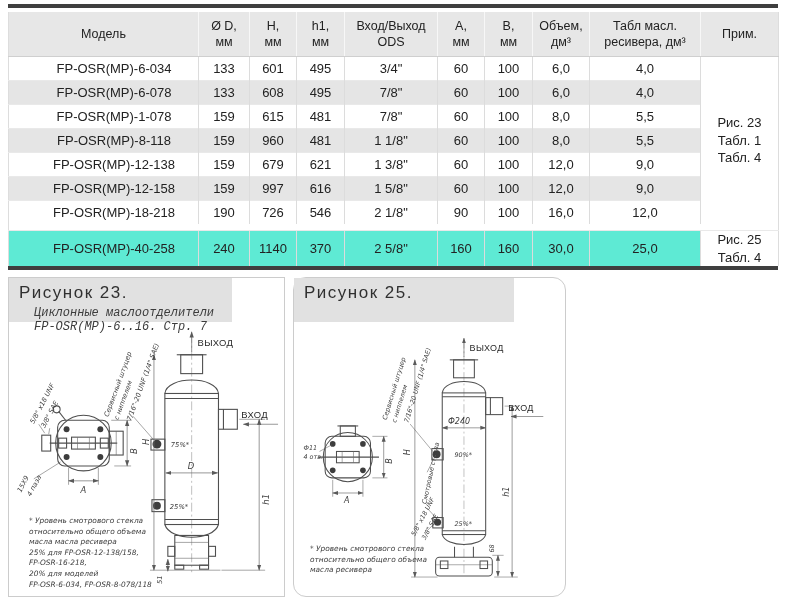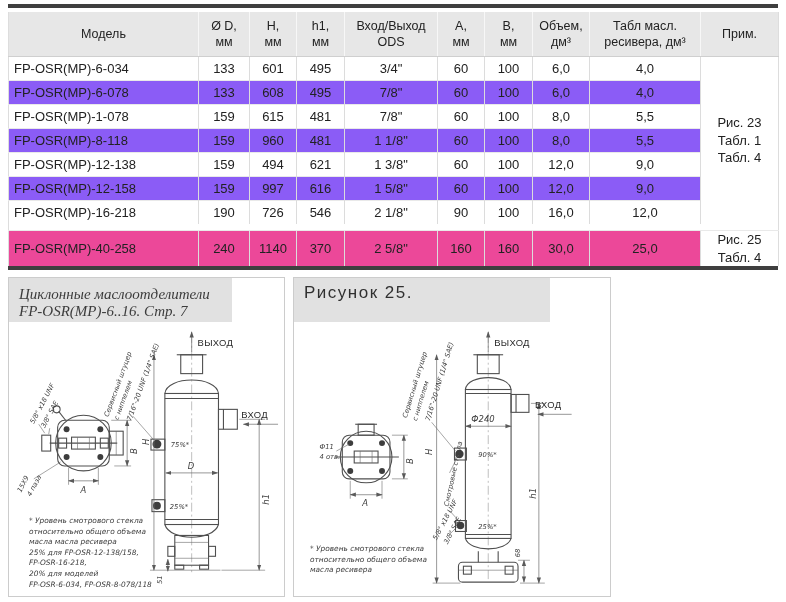--- a/index.html
+++ b/index.html
@@ -10,34 +10,34 @@
   .rule-bottom { margin-top:0; }
 
   table.spec { width:770px; border-collapse:collapse; table-layout:fixed;
                border-left:1px solid #ddd; border-right:1px solid #ddd;border-radius:24px; }
   table.spec th { background:#e7e7e7; font-size:12.5px; font-weight:normal; color:#222;
       text-align:center; vertical-align:middle; white-space:pre-line; line-height:1.3;
       height:40px; padding:2px 1px; border-left:1px solid #f7f7f7; border-bottom:1px solid #cfcfcf; }
   table.spec th:first-child { border-left:none; }
   table.spec td { font-size:13px; color:#222; text-align:center; height:23px; padding:0 2px;
       border-left:1px solid #dcdcdc; border-top:1px solid #e9e9e9; }
-  table.spec td.c-model { text-align:left; padding-left:5px; border-left:none; }
-  tr.alt td { background:#8b5cf6; }
+  table.spec td.c-model { text-align:center; padding-left:23px; border-left:none; }
+  tr.alt td { background:#e5e5e5; }
   td.c-note { background:#fff !important; text-align:left; padding-left:8px;
       white-space:pre-line; font-size:13px; line-height:1.35; vertical-align:middle; }
   tr.spacer td { height:6px; background:#fff; border:none; padding:0; }
-  tr.last td { background:#ec4899; height:27px; }
+  tr.last td { background:#5eead4; height:27px; }
 
   .figures { display:flex; gap:8px; margin-top:7px; }
   .figure { border:1px solid #ccc; background:#fff; height:320px; box-sizing:border-box; position:relative; }
   .fig-w23 { width:277px; }
-  .fig-w25 { width:318px; }
+  .fig-w25 { width:273px;border-radius:13px; }
   .caption-band { background:#e1e1e1; width:81%; height:44px; padding:5px 0 0 10px; box-sizing:border-box; }
   .fig-title { font-size:17px; color:#303030; letter-spacing:1.5px; }
-  .fig-subtitle { font-family:Liberation Serif, serif; font-style:italic; font-size:15px; color:#3c3c3c; margin-top:3px; }
+  .fig-subtitle { font-family:Liberation Mono, monospace; font-style:italic; font-size:12px; color:#3c3c3c; margin-top:3px;margin-left:15px; }
   .drawing { position:absolute; left:0; right:0; top:44px; bottom:0; }
   .drawing svg { width:100%; height:100%; display:block; }
   .fig-note { position:absolute; font:italic 7.4px "DejaVu Sans", sans-serif; color:#3d3d3d;
       white-space:pre-line; line-height:10.6px; }
 
   .s-main { stroke:#4f4f4f; stroke-width:1.1; fill:none; }
   .s-thin { stroke:#6a6a6a; stroke-width:0.6; fill:none; }
   .s-dimln { stroke:#6a6a6a; stroke-width:0.7; fill:none; }
   .s-cl { stroke:#949494; stroke-width:0.6; stroke-dasharray:9 3 2 3; fill:none; }
   .fill-dark { fill:#3d3d3d; stroke:none; }
@@ -130,41 +130,41 @@
         <td>481</td>
         <td>1 1/8"</td>
         <td>60</td>
         <td>100</td>
         <td>8,0</td>
         <td>5,5</td>
       </tr>
       <tr>
         <td class="c-model">FP-OSR(MP)-12-138</td>
         <td>159</td>
-        <td>494</td>
+        <td>679</td>
         <td>621</td>
         <td>1 3/8"</td>
         <td>60</td>
         <td>100</td>
         <td>12,0</td>
         <td>9,0</td>
       </tr>
       <tr class="alt">
         <td class="c-model">FP-OSR(MP)-12-158</td>
         <td>159</td>
         <td>997</td>
         <td>616</td>
         <td>1 5/8"</td>
         <td>60</td>
         <td>100</td>
         <td>12,0</td>
         <td>9,0</td>
       </tr>
       <tr>
-        <td class="c-model">FP-OSR(MP)-16-218</td>
+        <td class="c-model">FP-OSR(MP)-18-218</td>
         <td>190</td>
         <td>726</td>
         <td>546</td>
         <td>2 1/8"</td>
         <td>90</td>
         <td>100</td>
         <td>16,0</td>
         <td>12,0</td>
       </tr>
       <tr class="spacer">
@@ -185,20 +185,21 @@
       </tr>
     </tbody>
   </table>
 
   <div class="rule rule-bottom"></div>
 
   <div class="figures">
 
     <div class="figure fig-w23">
       <div class="caption-band">
+        <div class="fig-title">Рисунок 23.</div>
         <div class="fig-subtitle">Циклонные маслоотделители FP-OSR(MP)-6..16. Стр. 7</div>
       </div>
       <div class="drawing">
         <svg viewBox="0 0 277 276">
           <defs>
             <marker id="ar23" viewBox="0 0 10 10" refX="9" refY="5" markerWidth="9" markerHeight="9" orient="auto-start-reverse">
               <path d="M0,1.6 L10,5 L0,8.4 z" fill="#5a5a5a"></path>
             </marker>
           </defs>
 

